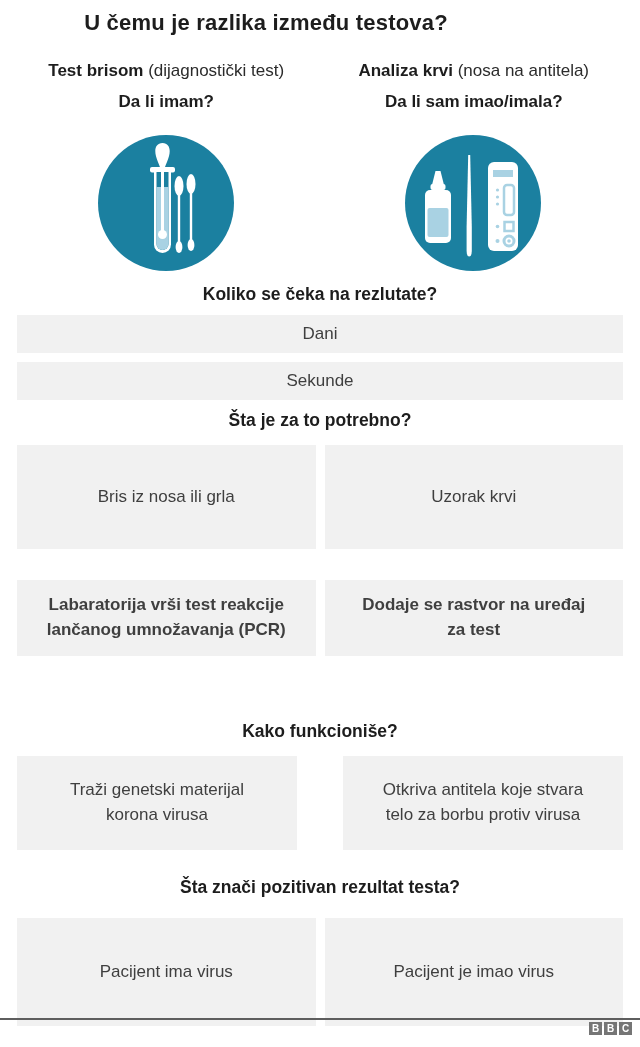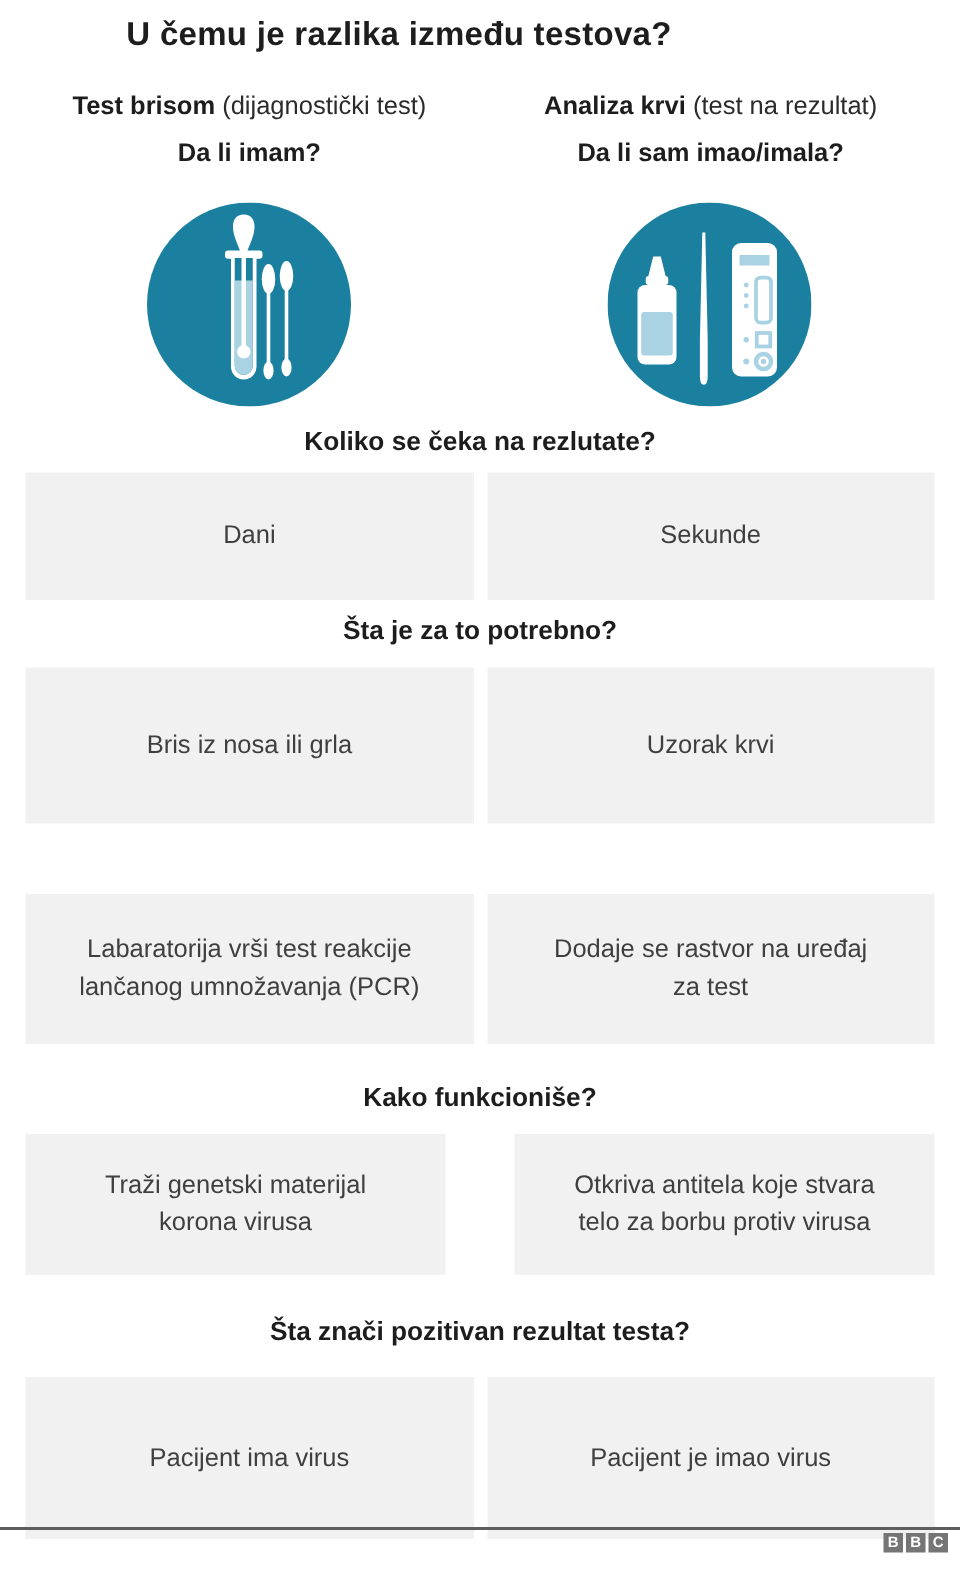--- a/index.html
+++ b/index.html
@@ -57,23 +57,23 @@
     justify-content: center;
     text-align: center;
     font-size: 17px;
     line-height: 1.45;
     color: #3f3f3f;
     padding: 0 20px;
     box-sizing: border-box;
     white-space: pre-line;
   }
 
-  #sec0-h { top: 284px; } #sec0-r { top: 315px; height: 85px; }
+  #sec0-h { top: 284px; } #sec0-r { top: 315px; height: 85px; flex-direction: column; }
   #sec1-h { top: 410px; } #sec1-r { top: 445px; height: 104px; }
-  #sec2-h { top: 561px; } #sec2-r { top: 596px; height: 100px; }
+  #sec2-h { top: 561px; } #sec2-r { top: 580px; height: 76px; font-weight: bold; }
   #sec3-h { top: 721px; } #sec3-r { top: 756px; height: 94px; gap: 46px; }
   #sec4-h { top: 877px; } #sec4-r { top: 918px; height: 108px; }
 
   .footer-line {
     position: absolute;
     top: 1018px; left: 0;
     width: 640px; height: 2px;
     background: #5e5e5e;
   }
   .bbc-logo {
@@ -98,21 +98,21 @@
 
   <div class="abs title">U čemu je razlika između testova?</div>
 
   <div class="cols col-headers">
     <div class="col">
       <span class="test-name">Test brisom</span>
       <span class="test-type">(dijagnostički test)</span>
     </div>
     <div class="col">
       <span class="test-name">Analiza krvi</span>
-      <span class="test-type">(test na rezultat)</span>
+      <span class="test-type">(nosa na antitela)</span>
     </div>
   </div>
 
   <div class="cols questions">
     <div class="col">Da li imam?</div>
     <div class="col">Da li sam imao/imala?</div>
   </div>
 
   <svg id="swab-icon" class="icon-circle" viewBox="0 0 136 136" width="136" height="136" xmlns="http://www.w3.org/2000/svg">
     <circle cx="68" cy="68" r="68" fill="#1B80A0"></circle>

